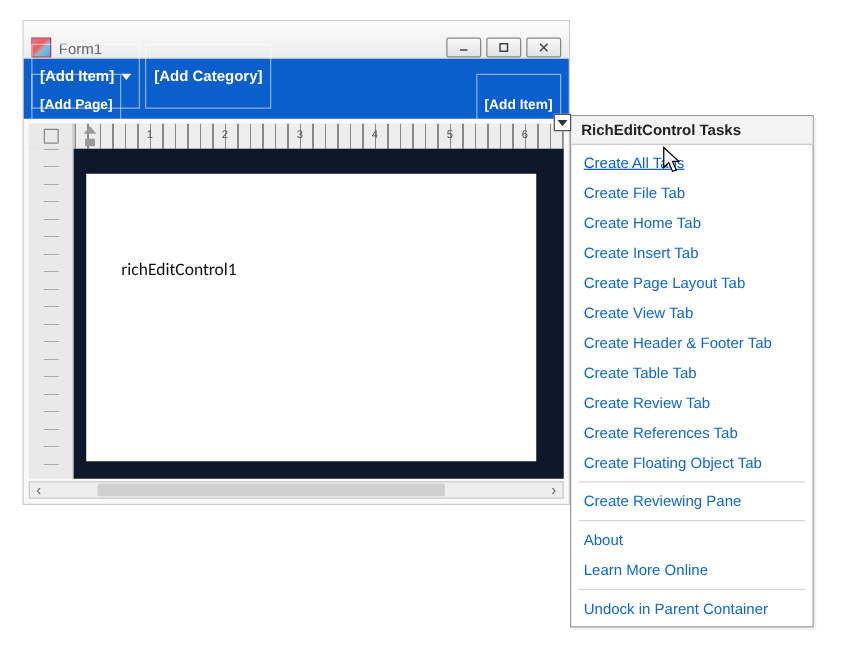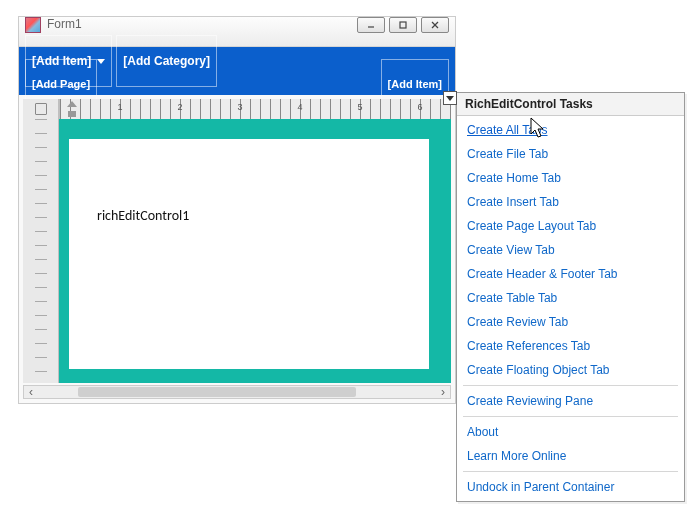--- a/index.html
+++ b/index.html
@@ -18,21 +18,21 @@
     width: 438px; height: 388px;
     background: #f9f9f9;
     border: 1px solid #ccc;
   }
   
   .titlebar {
     height: 30px;
     background: linear-gradient(#fdfdfd,#ececec);
     border-bottom: 1px solid #d5d5d5;
     display: flex;
-    align-items: flex-start;
+    align-items: flex-end;
     padding: 0 6px;
     font-size: 12px;
     color: #666;
   }
   .titlebar .app-icon {
     width: 16px; height: 16px;
     background: linear-gradient(135deg,#d78,#f55 40%,#8bd 60%,#5ad);
     border: 1px solid #a04060;
     margin-right: 6px;
   }
@@ -109,21 +109,21 @@
   .ruler-v {
     position:absolute;left:0;top:20px;bottom:0;width:36px;
     background:#e9e9e9;border-right:1px solid #bfbfbf;overflow:hidden;
   }
   .ruler-v .ticks{
     position:absolute;left:12px;top:0;bottom:0;width:12px;
     background:repeating-linear-gradient(to bottom, #aaa 0 1px, transparent 1px 14px);
   }
   
   .doc-canvas{
-    position:absolute;left:36px;right:0;top:20px;bottom:0;background:#14b8a6;overflow:hidden;
+    position:absolute;left:36px;right:0;top:20px;bottom:0;background:#0f172a;overflow:hidden;
   }
   .doc-page{
     position:absolute;left:10px;top:20px;width:360px;height:230px;background:#fff;
   }
   .doc-text{position:absolute;left:28px;top:68px;font-size:14px;color:#111;font-family:Calibri,"Segoe UI",sans-serif;}
   
   .hscroll{
     position:absolute;left:4px;right:4px;bottom:4px;height:14px;
     background:#eee;border:1px solid #ccc;display:flex;align-items:center;
   }
@@ -134,21 +134,21 @@
   .smarttag-glyph{
     position:absolute; right:-2px; top:74px;
     width:14px;height:14px;background:#fff;border:1px solid #555;
     display:flex;align-items:center;justify-content:center;
     cursor:pointer;z-index:5;
   }
   .smarttag-glyph::after{content:"";width:0;height:0;border-top:5px solid #333;border-left:4px solid transparent;border-right:4px solid transparent;}
   
   .smarttag-panel{
     position:absolute; left:456px; top:92px;
-    width:229px;
+    width:195px;
     background:#fff;border:1px solid #9a9a9a;
     box-shadow: 2px 2px 0 rgba(0,0,0,0.06);
     font-size:12px;
   }
   .smarttag-header{
     background:#f3f3f3;border-bottom:1px solid #ccc;
     padding:4px 8px;font-weight:bold;color:#222;
   }
   .smarttag-list{padding:2px 0;}
   .smarttag-item{

